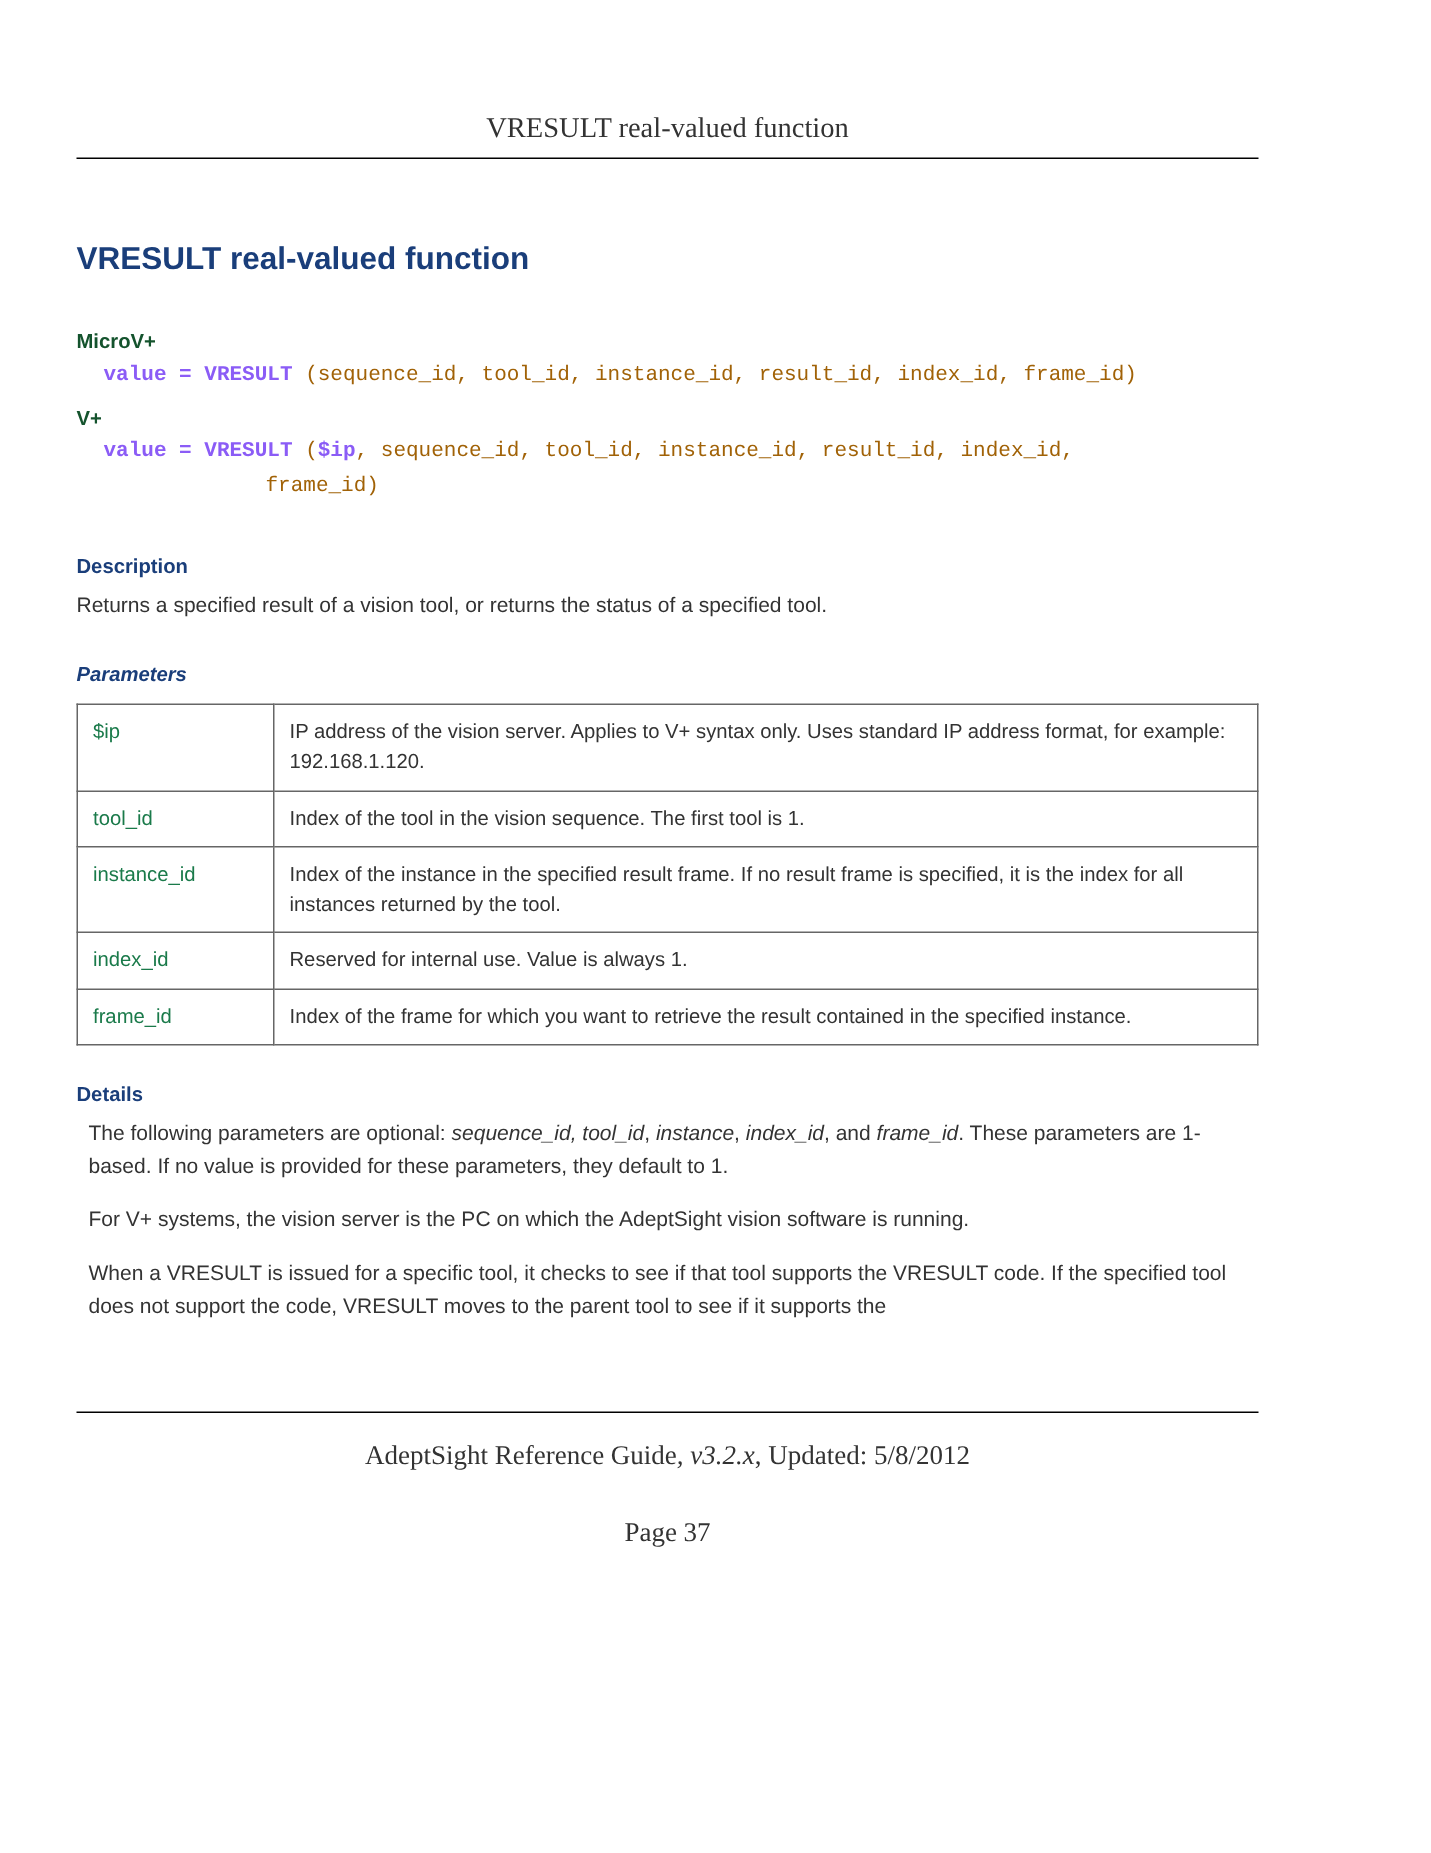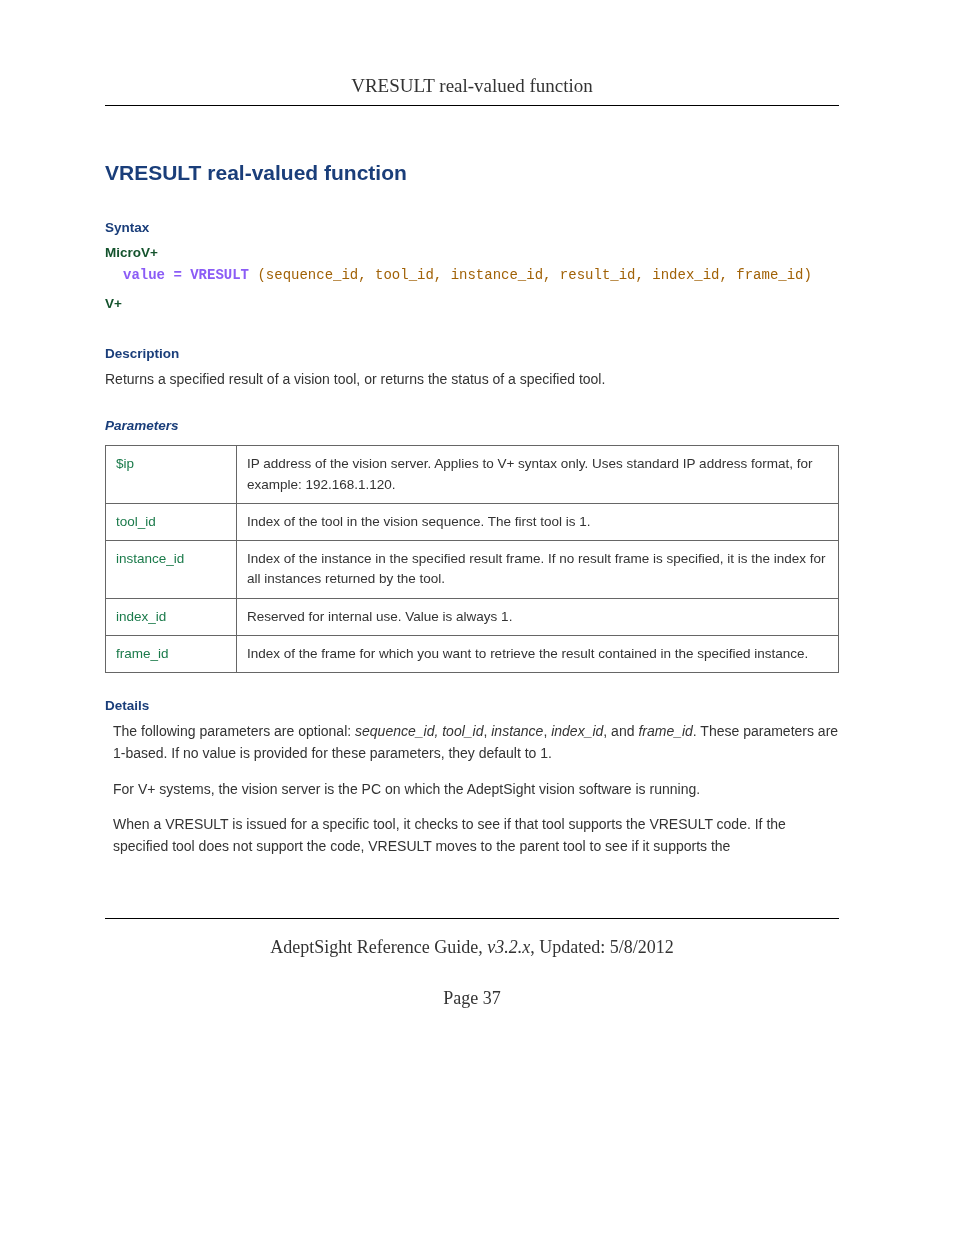--- a/index.html
+++ b/index.html
@@ -5,21 +5,21 @@
   body {
     margin: 0;
     padding: 0;
     font-family: Verdana, Arial, sans-serif;
     font-size: 14px;
     color: #333;
     background: #fff;
     width: 954px;
   }
   .page {
-    padding: 75px 115px 40px 105px;
+    padding: 75px 115px 40px 51px;
   }
   .header-title {
     text-align: center;
     font-family: "Times New Roman", serif;
     font-size: 19px;
     padding-bottom: 8px;
     border-bottom: 1.5px solid #000;
     margin-bottom: 55px;
   }
   h1.page-title {
@@ -99,28 +99,31 @@
 </style>
 </head>
 <body>
 
 <div class="page">
 
   <div class="header-title">VRESULT real-valued function</div>
 
   <h1 class="page-title">VRESULT real-valued function</h1>
 
-  <h3 class="section-heading">Syntax</h3>
 
   <h4 class="subheading">MicroV+</h4>
   <div class="code-block">
     <span class="code-keyword">value = VRESULT </span><span class="code-args">(sequence_id, tool_id, instance_id, result_id, index_id, frame_id)</span>
   </div>
 
   <h4 class="subheading">V+</h4>
+  <div class="code-block">
+    <span class="code-keyword">value = VRESULT </span><span class="code-args">(</span><span class="code-keyword">$ip</span><span class="code-args">, sequence_id, tool_id, instance_id, result_id, index_id,</span><br>
+    <span class="code-args" style="margin-left:108px; display:inline-block;">frame_id)</span>
+  </div>
 
   <h3 class="section-heading" style="margin-top:35px;">Description</h3>
   <div class="body-text">Returns a specified result of a vision tool, or returns the status of a specified tool.</div>
 
   <h3 class="section-heading" style="margin-top:28px;font-style:italic;">Parameters</h3>
   <table class="params">
     <tbody>
         <tr>
           <td class="param-name">$ip</td>
           <td>IP address of the vision server. Applies to V+ syntax only. Uses standard IP address format, for example: 192.168.1.120.</td>

